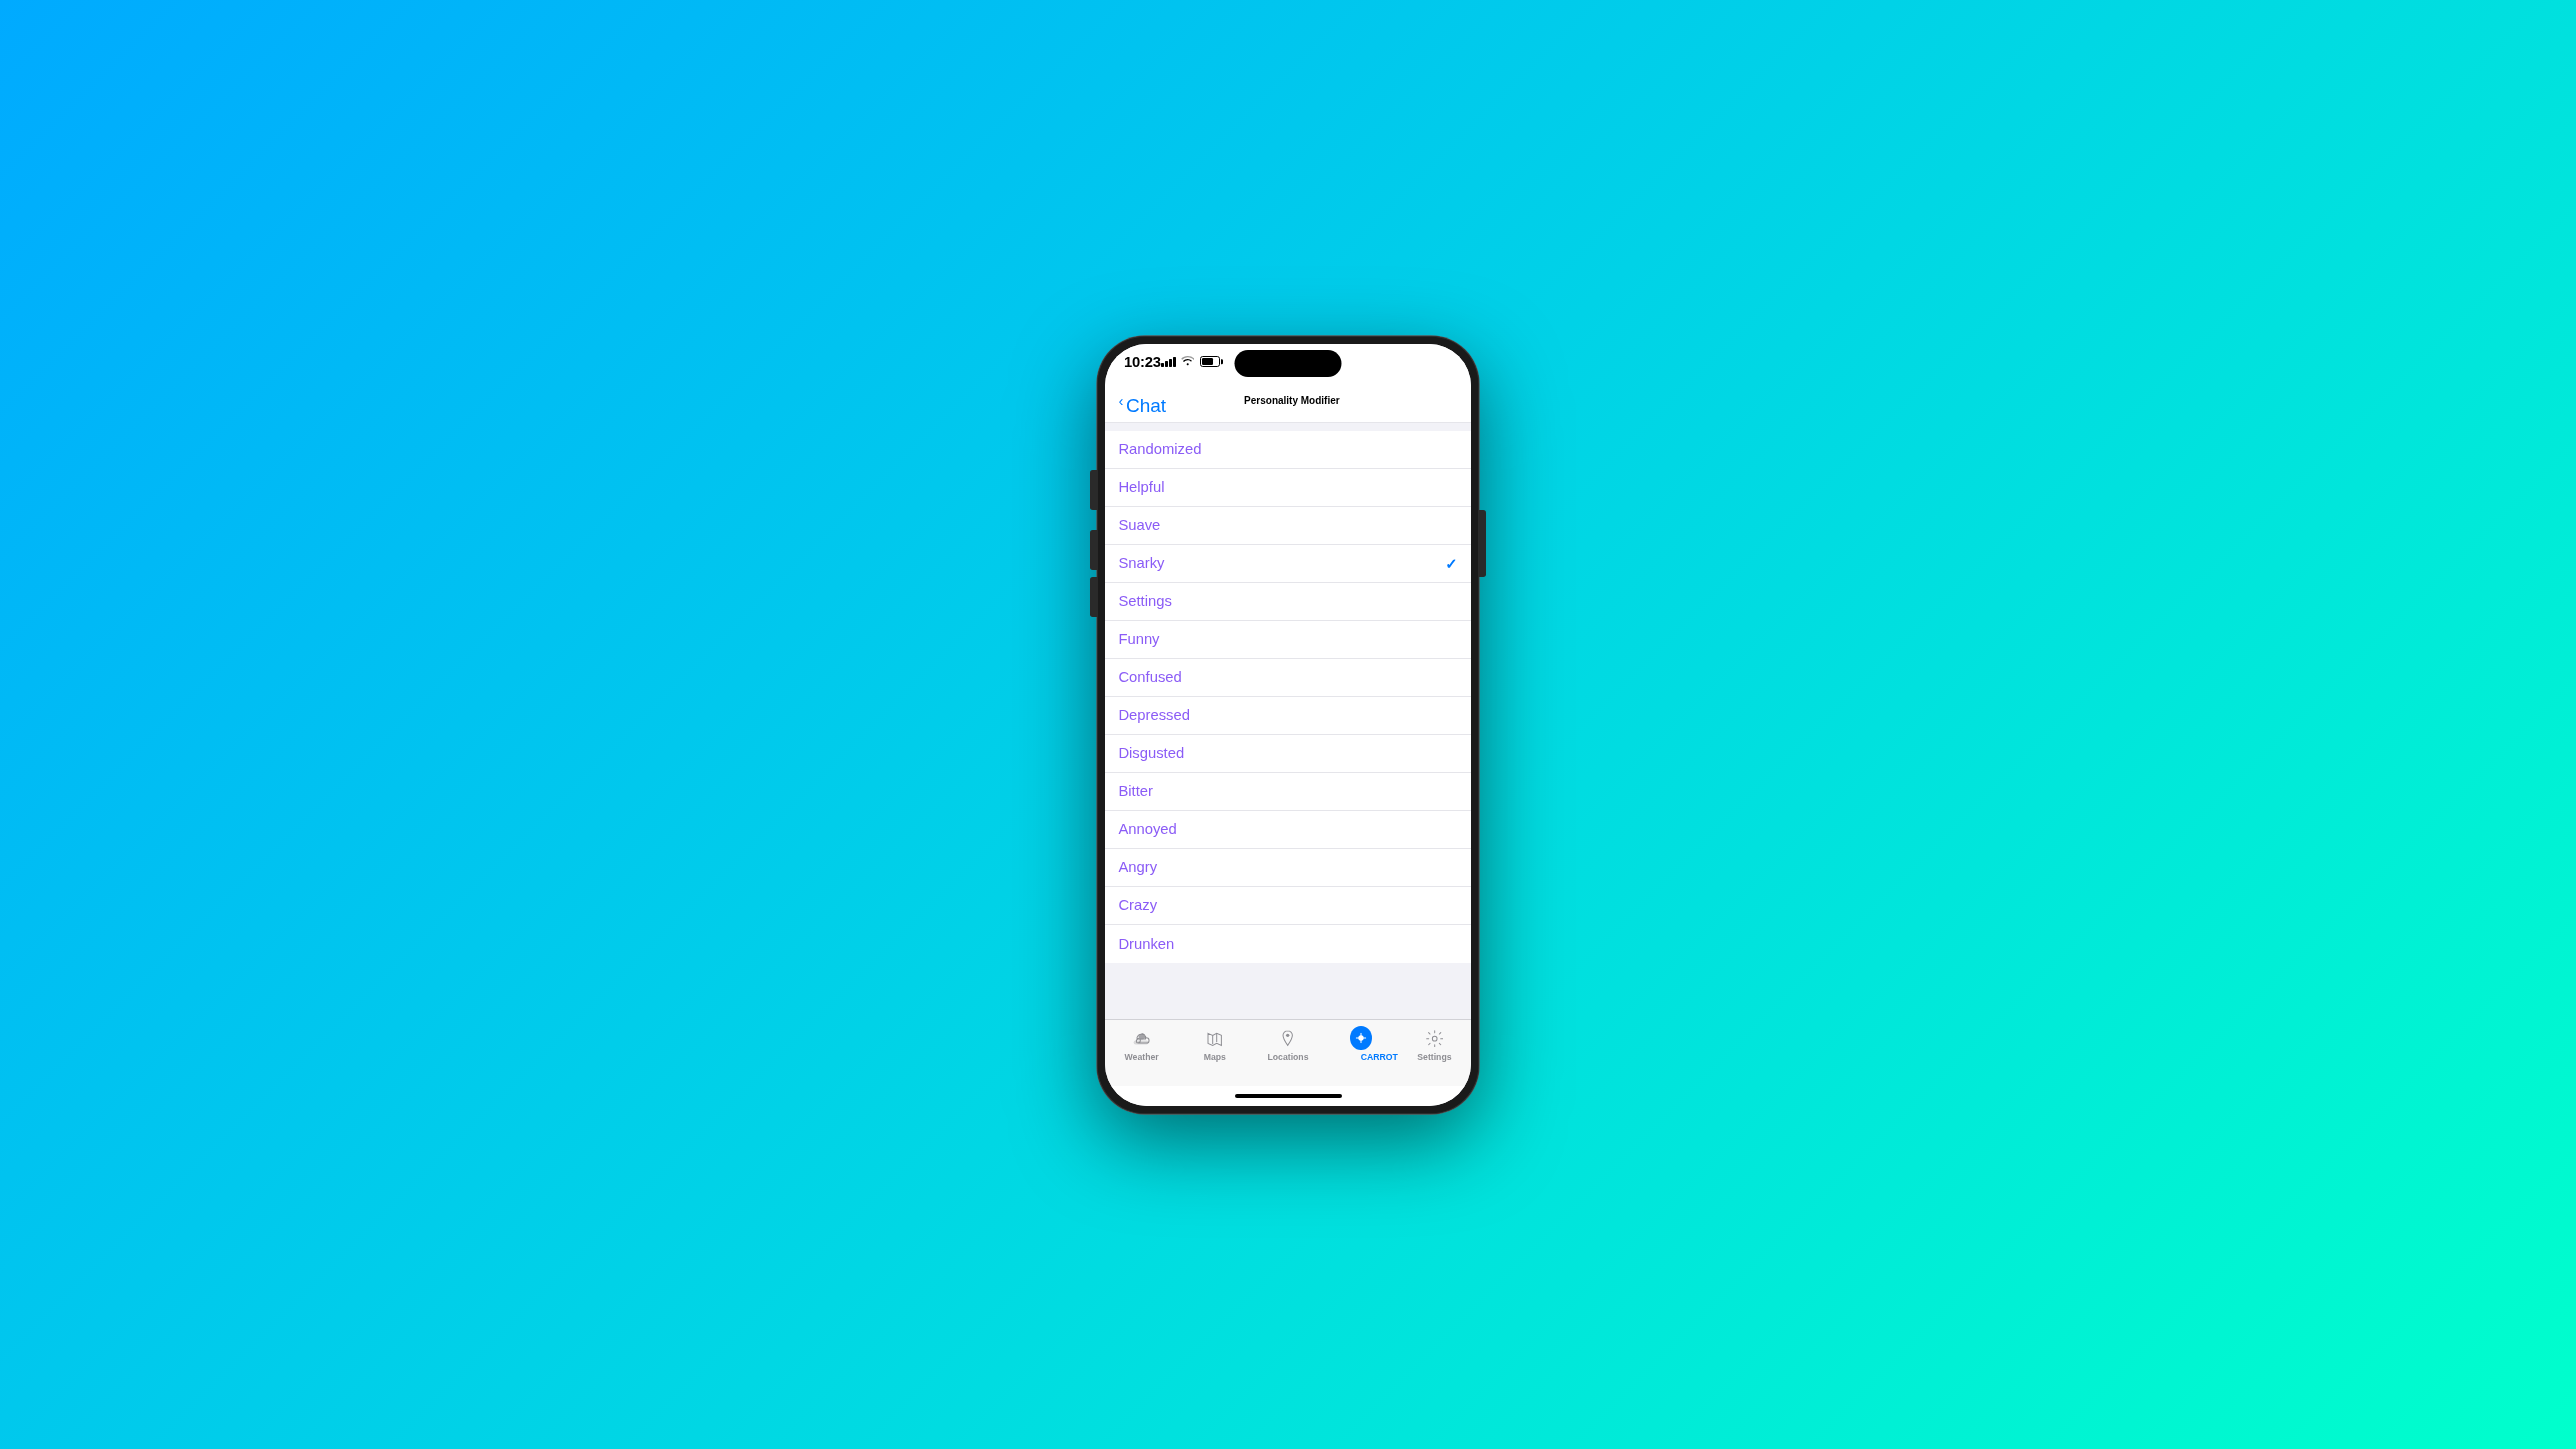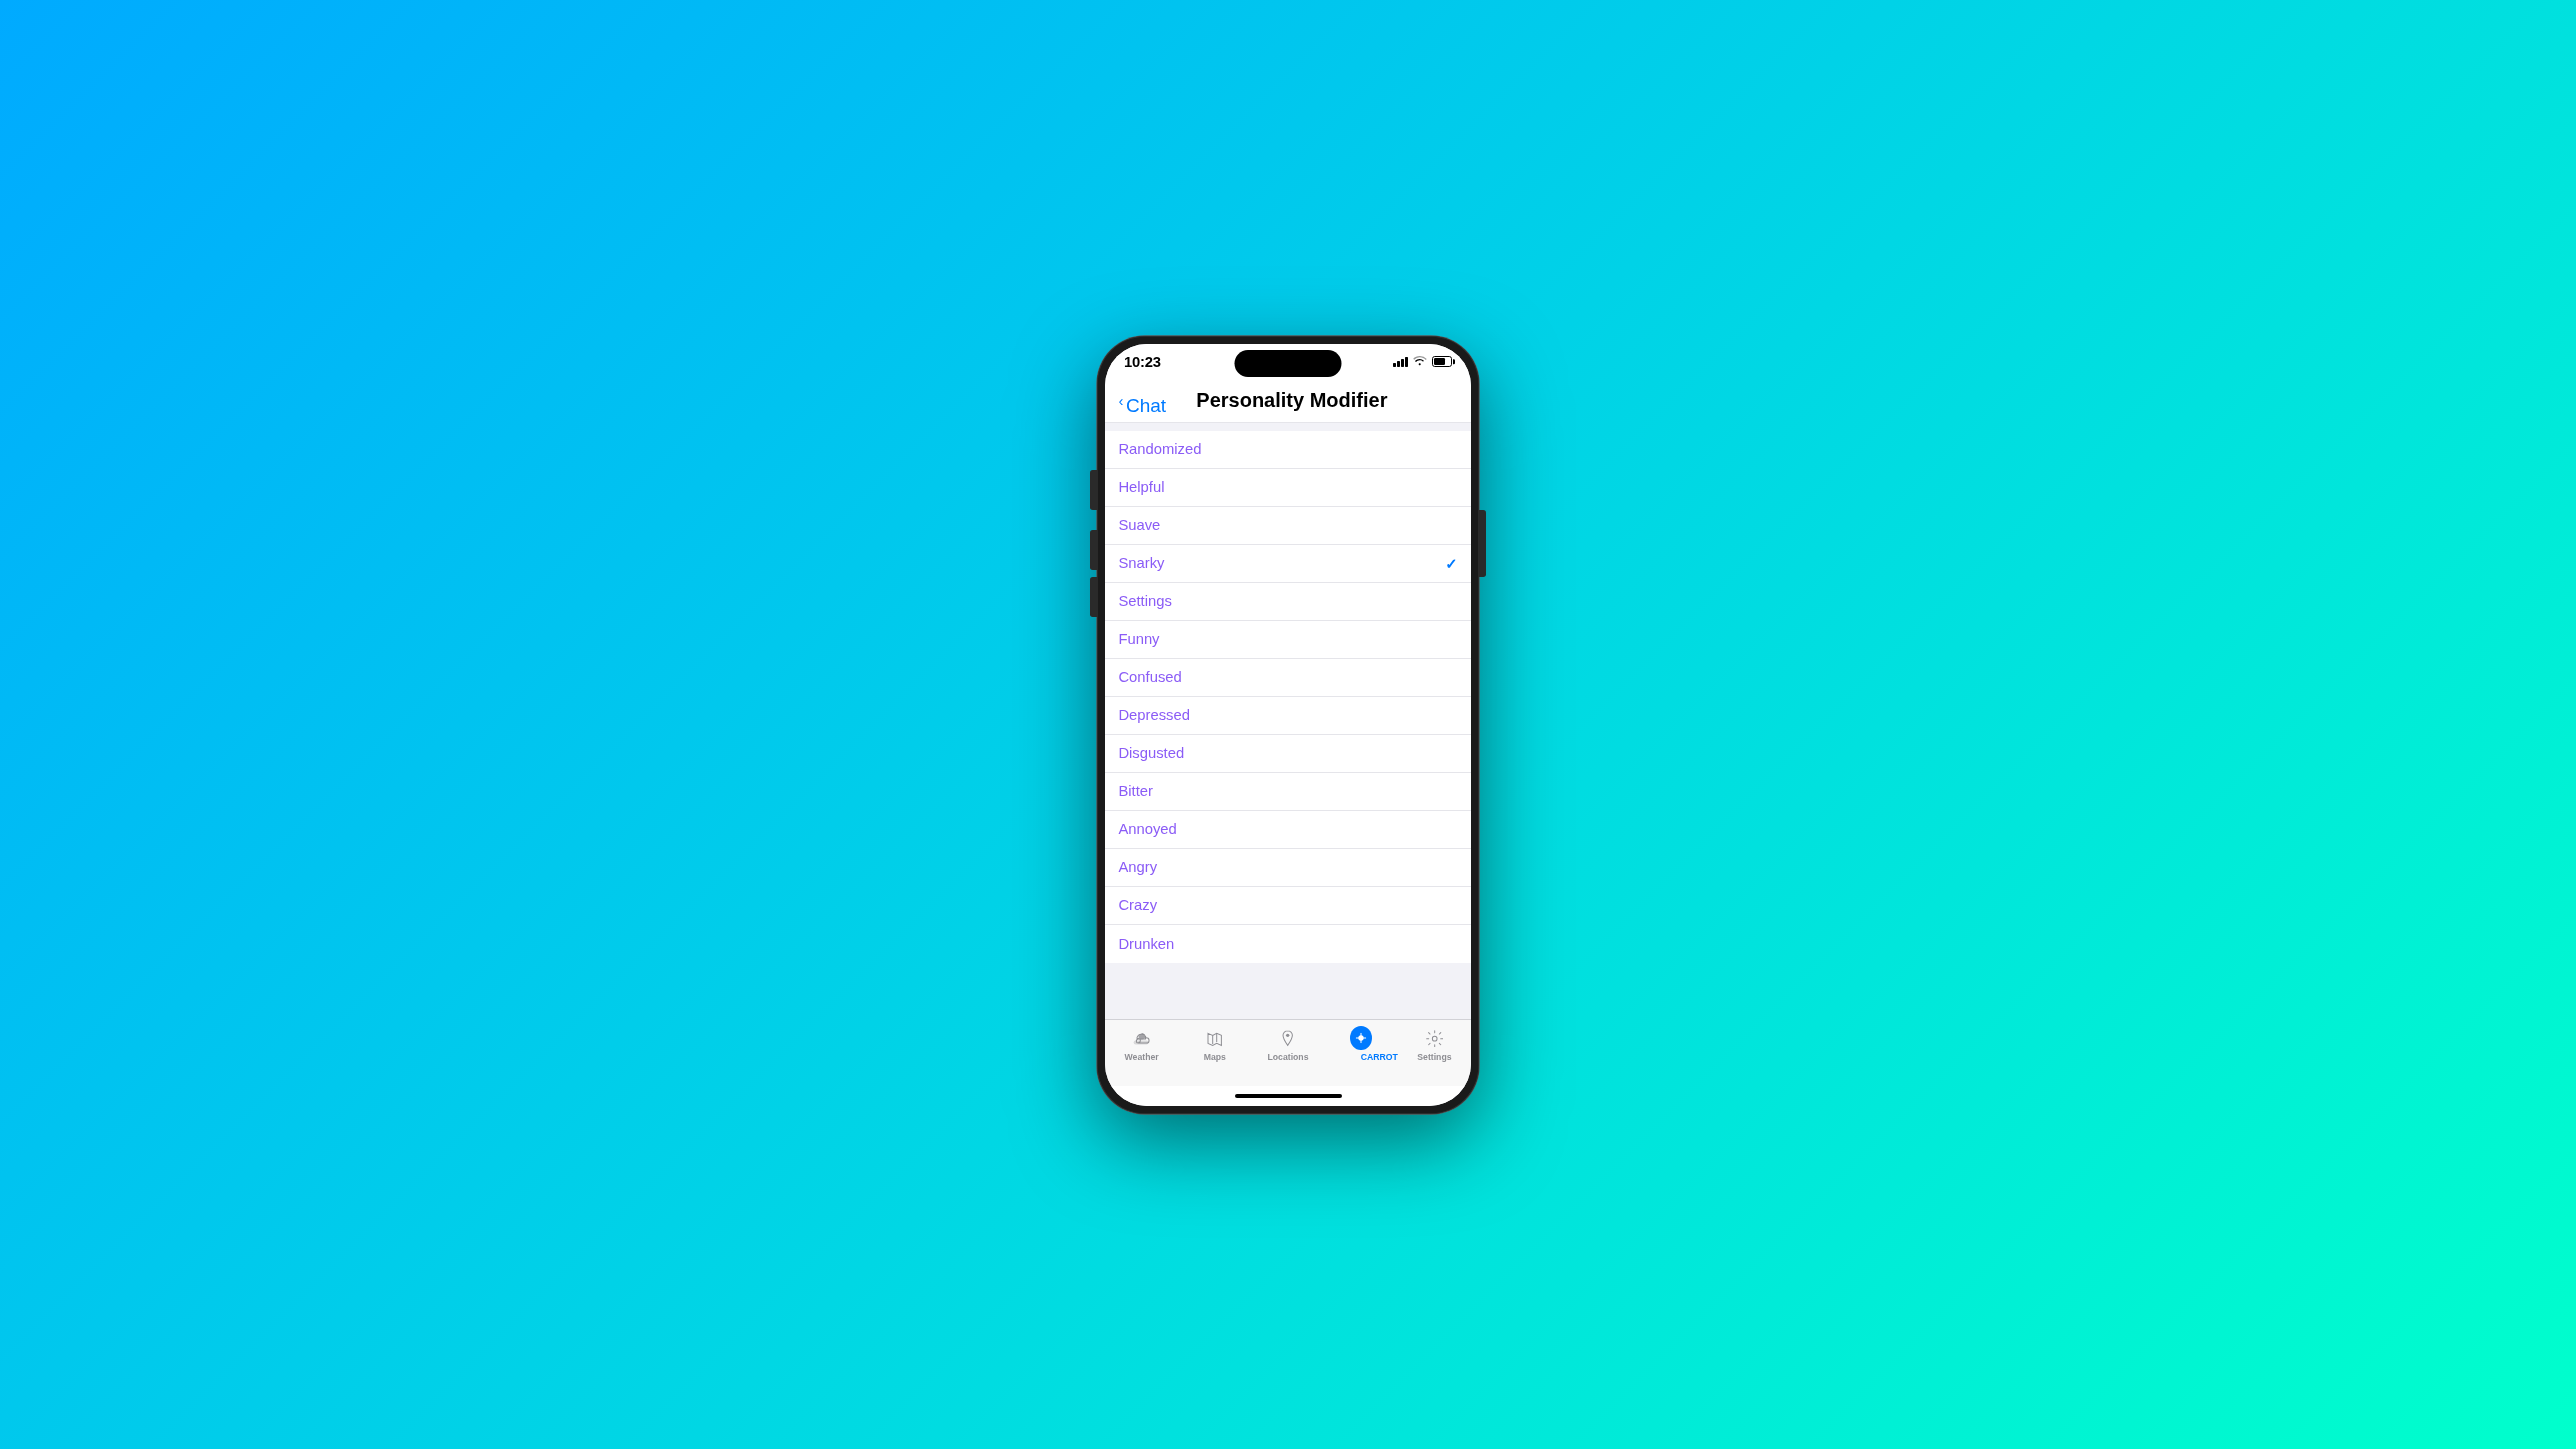--- a/index.html
+++ b/index.html
@@ -60,21 +60,21 @@
       display: flex;
       flex-direction: column;
     }
 
     
     .status-bar {
       height: 36px;
       background: white;
       display: flex;
       align-items: center;
-      justify-content: space-between;
+      justify-content: flex-start;
       padding: 0 19px;
       flex-shrink: 0;
       position: relative;
     }
 
     .status-time {
       font-size: 14.8px;
       font-weight: 600;
       color: #000;
       letter-spacing: -0.2px;
@@ -174,21 +174,21 @@
 
     .back-label {
       font-size: 19px;
       color: #007aff;
       margin-top: 10px;
     }
 
     .nav-title {
       flex: 1;
       text-align: center;
-      font-size: 20px;
+      font-size: 10px;
       font-weight: 600;
       color: #000;
       margin-right: 40px;
     }
 
     
     .content-area {
       flex: 1;
       overflow-y: auto;
       background: #f2f2f7;

